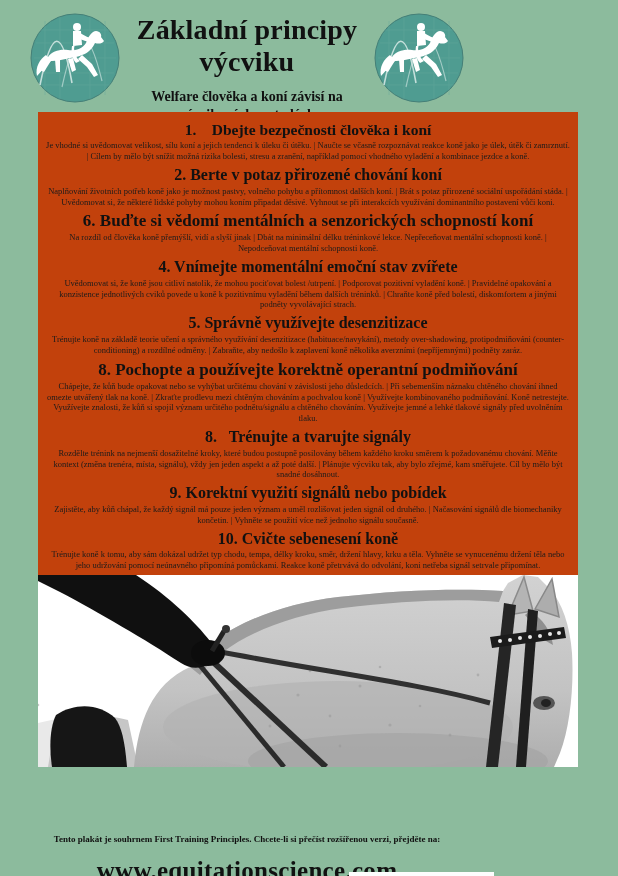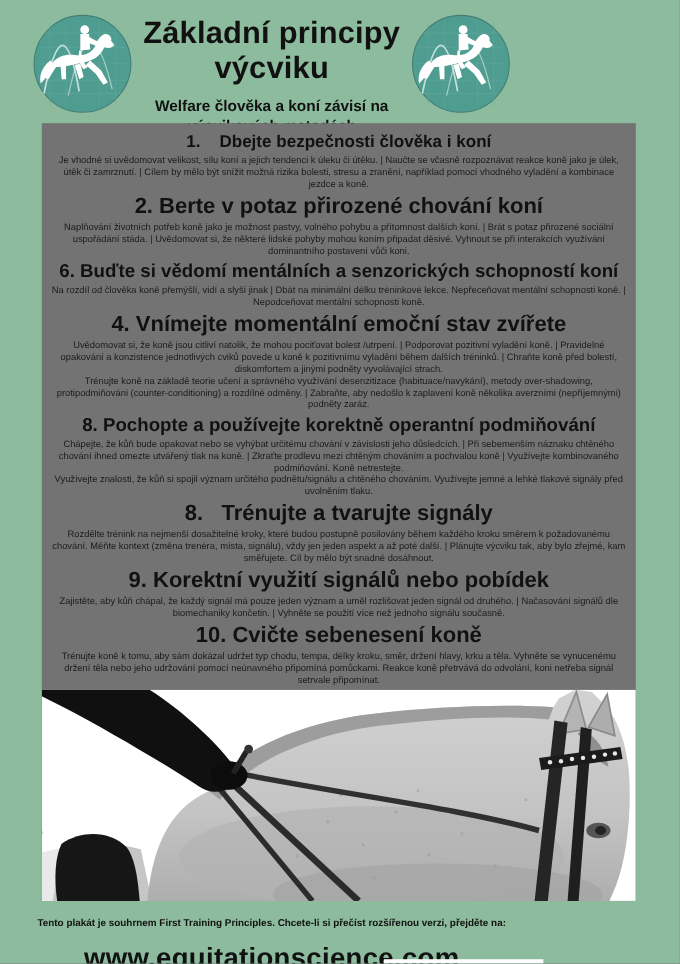--- a/index.html
+++ b/index.html
@@ -1,31 +1,31 @@
 <!DOCTYPE html>
 <html lang="cs"><head>
 <meta charset="utf-8">
 <style>
   html,body{margin:0;padding:0;}
   body{width:618px;height:876px;overflow:hidden;background:#8cbb9d;
        font-family:"Liberation Sans",sans-serif;color:#111;}
-  .poster{position:relative;width:494px;height:876px;}
+  .poster{position:relative;width:494px;height:876px;font-family:Liberation Serif, serif;}
 
   
   .header{position:relative;height:112px;}
   .logo{position:absolute;top:13px;width:90px;height:90px;}
   .logo.left{left:30px;} .logo.right{right:30px;}
   .head-text{position:absolute;left:130px;right:130px;top:14px;text-align:center;}
   .title{font-size:28px;font-weight:bold;letter-spacing:.2px;margin:0;}
   .subtitle{font-size:14px;font-weight:bold;line-height:1.25;margin:10px 0 0 0;white-space:pre-line;}
 
   
-  .panel{position:absolute;left:38px;top:112px;width:540px;background:#737373;
+  .panel{position:absolute;left:38px;top:112px;width:540px;background:#c2410c;
          padding-top:5px;}
-  .section h2{font-size:20px;font-weight:bold;text-align:center;margin:4px 6px 2px 6px;line-height:1.12;}
+  .section h2{font-size:16px;font-weight:bold;text-align:center;margin:4px 6px 2px 6px;line-height:1.12;}
   .section:nth-of-type(1) h2{font-size:15.5px;}
   .section:nth-of-type(3) h2,
   .section:nth-of-type(6) h2,
   .section:nth-of-type(7) h2{font-size:17px;}
   .section p{font-size:8.5px;line-height:1.27;text-align:center;margin:0 8px;color:#1b1b1b;}
 
   .photo{display:block;width:540px;height:192px;margin-top:4px;}
 
   
   .footer{position:absolute;left:0;right:0;bottom:0;height:44px;text-align:center;}
@@ -101,20 +101,21 @@
     </div>
     <div class="section">
       <h2>6. Buďte si vědomí mentálních a senzorických schopností koní</h2>
       <p>Na rozdíl od člověka koně přemýšlí, vidí a slyší jinak | Dbát na minimální délku tréninkové lekce. Nepřeceňovat mentální schopnosti koně. | Nepodceňovat mentální schopnosti koně.</p>
     </div>
     <div class="section">
       <h2>4. Vnímejte momentální emoční stav zvířete</h2>
       <p>Uvědomovat si, že koně jsou citliví natolik, že mohou pociťovat bolest /utrpení. | Podporovat pozitivní vyladění koně. | Pravidelné opakování a konzistence jednotlivých cviků povede u koně k pozitivnímu vyladění během dalších tréninků. | Chraňte koně před bolestí, diskomfortem a jinými podněty vyvolávající strach.</p>
     </div>
     <div class="section">
+      <h2>5. Správně využívejte desenzitizace</h2>
       <p>Trénujte koně na základě teorie učení a správného využívání desenzitizace (habituace/navykání), metody over-shadowing, protipodmiňováni (counter-conditioning) a rozdílné odměny. | Zabraňte, aby nedošlo k zaplavení koně několika averzními (nepříjemnými) podněty zaráz.</p>
     </div>
     <div class="section">
       <h2>8. Pochopte a používejte korektně operantní podmiňování</h2>
       <p>Chápejte, že kůň bude opakovat nebo se vyhýbat určitému chování v závislosti jeho důsledcích. | Při sebemenším náznaku chtěného chování ihned omezte utvářený tlak na koně. | Zkraťte prodlevu mezi chtěným chováním a pochvalou koně | Využívejte kombinovaného podmiňování. Koně netrestejte.</p>
     </div>
     <div class="section">
       <p>Využívejte znalosti, že kůň si spojil význam určitého podnětu/signálu a chtěného chováním. Využívejte jemné a lehké tlakové signály před uvolněním tlaku.</p>
     </div>
     <div class="section">

